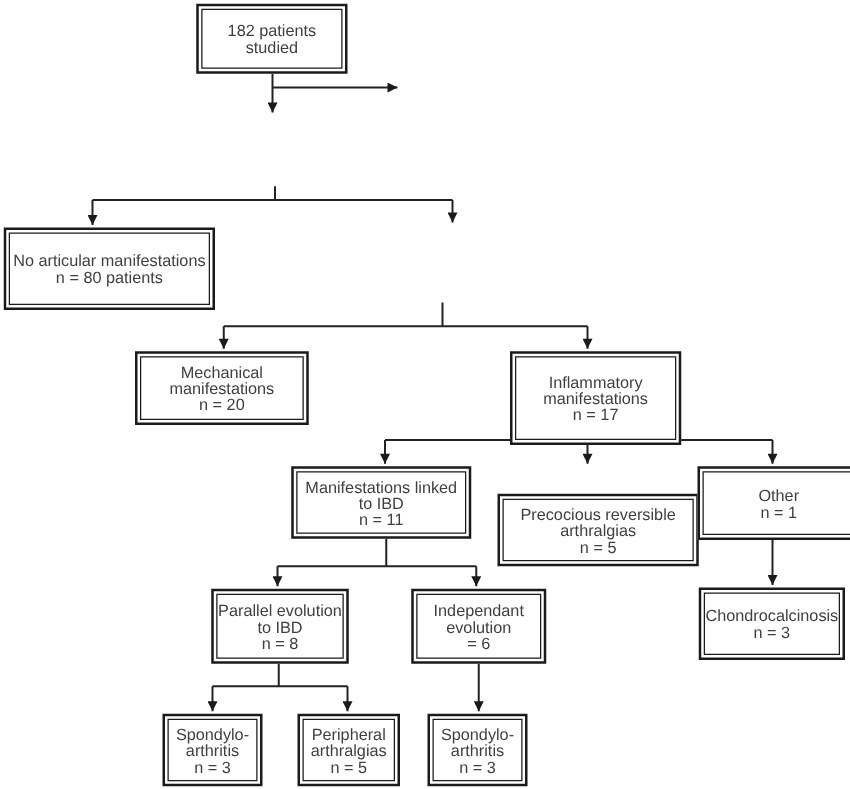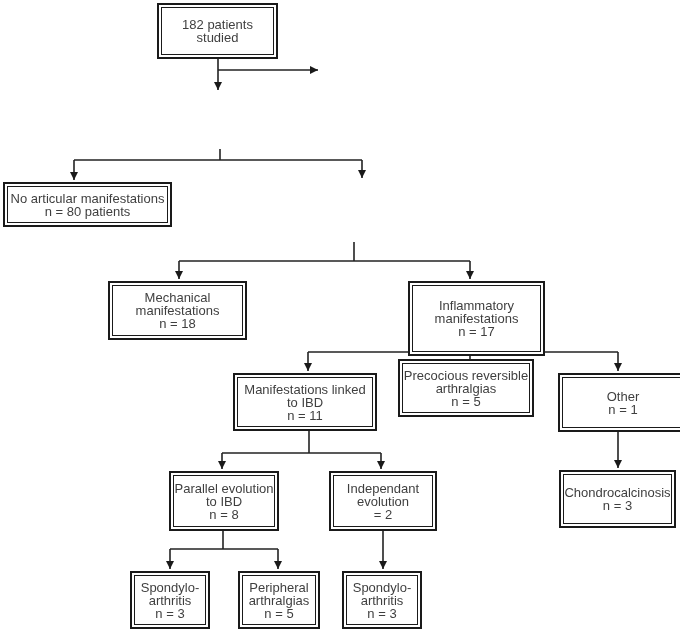--- a/index.html
+++ b/index.html
@@ -90,65 +90,65 @@
     </g>
   </svg>
 
   <div class="box" style="left:157px;top:3px;width:121px;height:56px">
     <div class="inner">182 patients
 studied</div>
   </div>
 
 
 
-  <div class="box" style="left:3px;top:182px;width:169px;height:45px">
+  <div class="box" style="left:3px;top:182px;width:169px;height:66px">
     <div class="inner">No articular manifestations
 n = 80 patients</div>
   </div>
 
 
   <div class="box" style="left:108px;top:281px;width:139px;height:59px">
     <div class="inner">Mechanical
 manifestations
-n = 18</div>
+n = 20</div>
   </div>
 
   <div class="box" style="left:408px;top:281px;width:137px;height:75px">
     <div class="inner">Inflammatory
 manifestations
 n = 17</div>
   </div>
 
   <div class="box" style="left:233px;top:373px;width:144px;height:58px">
     <div class="inner">Manifestations linked
 to IBD
 n = 11</div>
   </div>
 
-  <div class="box" style="left:398px;top:359px;width:136px;height:58px">
+  <div class="box" style="left:398px;top:395px;width:161px;height:58px">
     <div class="inner">Precocious reversible
 arthralgias
 n = 5</div>
   </div>
 
   <div class="box" style="left:558px;top:373px;width:130px;height:59px">
     <div class="inner">Other
 n = 1</div>
   </div>
 
   <div class="box" style="left:169px;top:471px;width:110px;height:60px">
     <div class="inner">Parallel evolution
 to IBD
 n = 8</div>
   </div>
 
   <div class="box" style="left:329px;top:471px;width:108px;height:60px">
     <div class="inner">Independant
 evolution
-= 2</div>
+= 6</div>
   </div>
 
   <div class="box" style="left:559px;top:470px;width:117px;height:58px">
     <div class="inner">Chondrocalcinosis
 n = 3</div>
   </div>
 
   <div class="box" style="left:130px;top:571px;width:80px;height:58px">
     <div class="inner">Spondylo-
 arthritis

